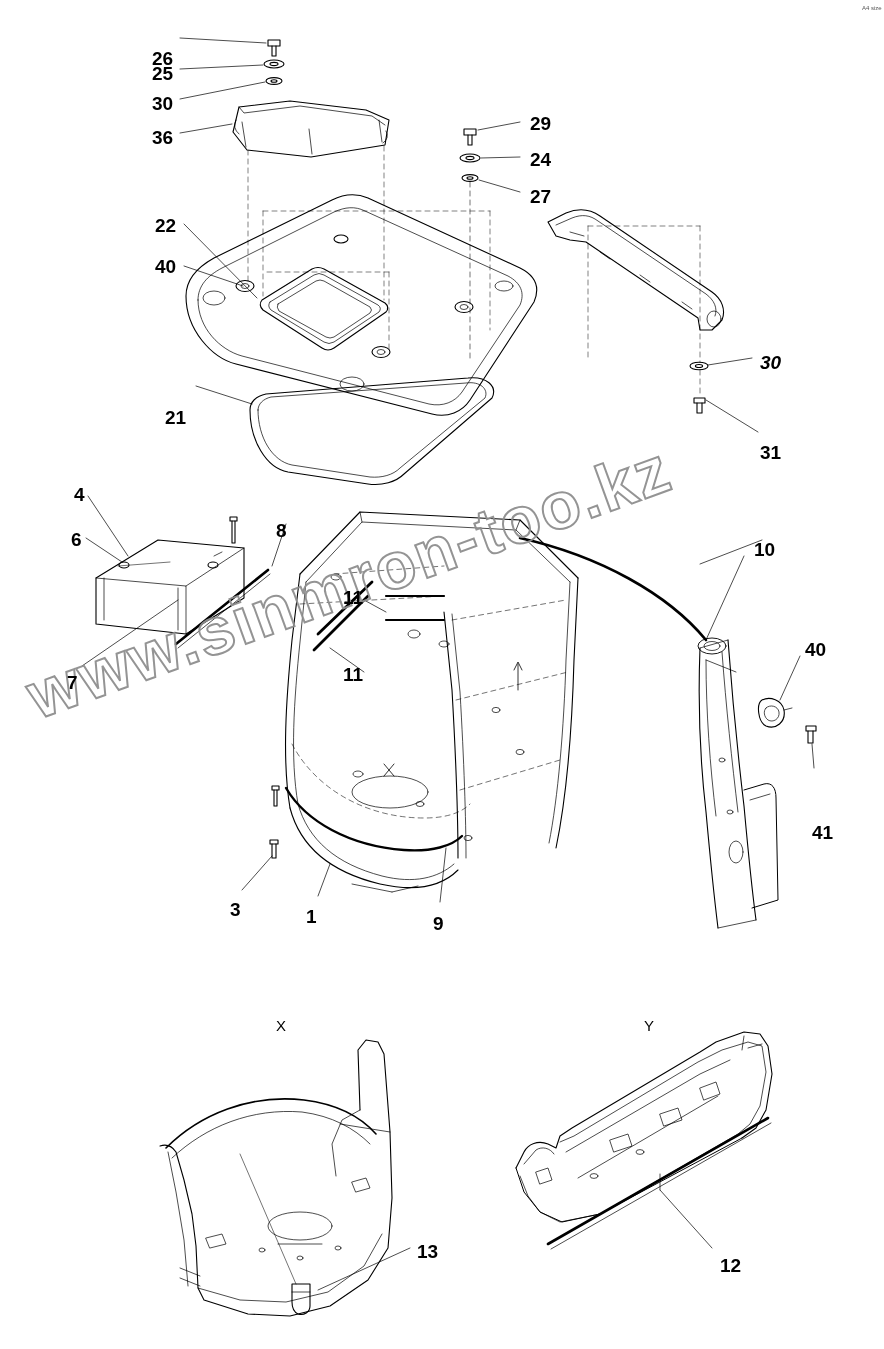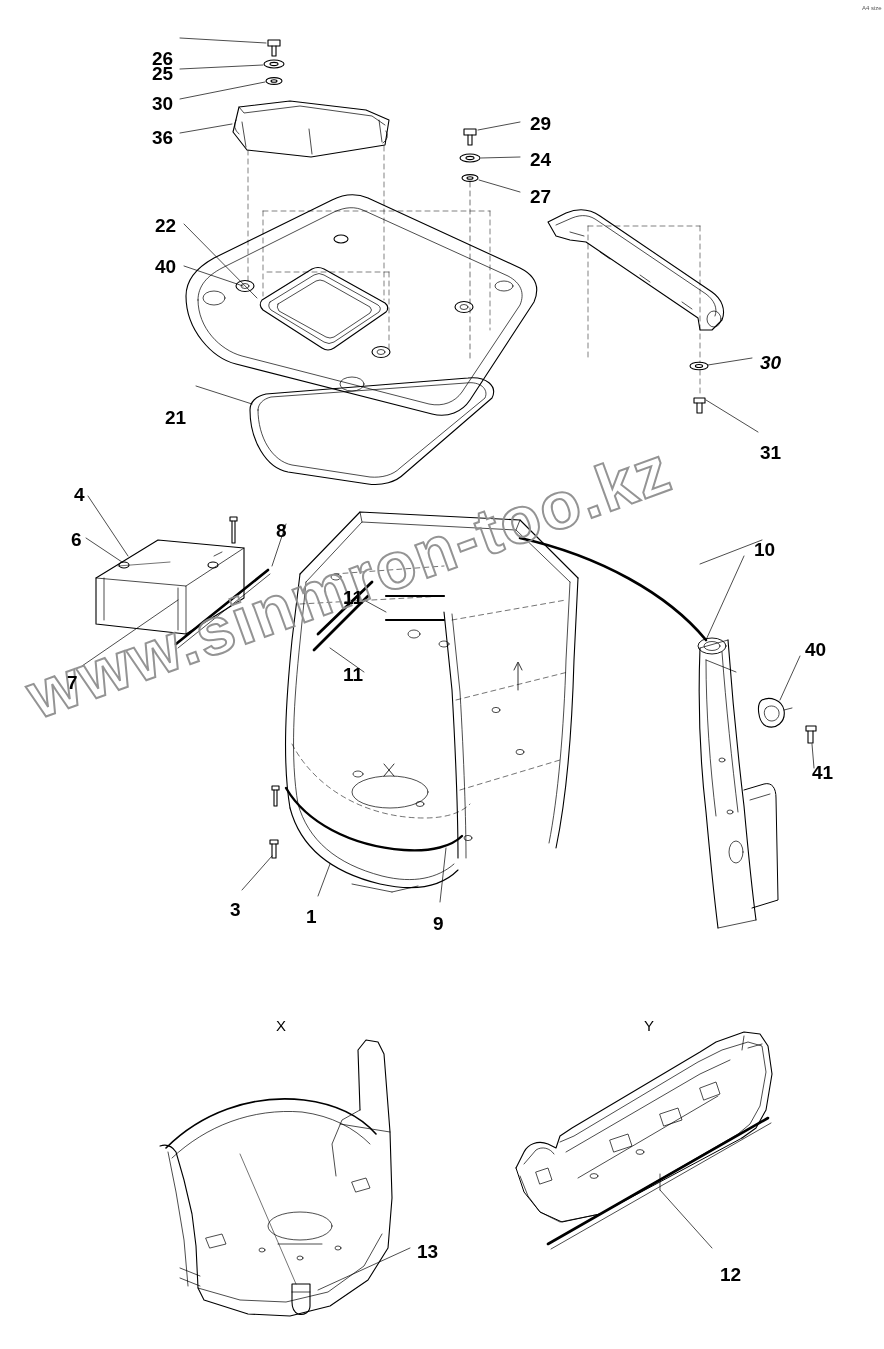--- a/index.html
+++ b/index.html
@@ -386,20 +386,20 @@
   <div class="callout" style="left:165px; top:372px;margin-top:36px;">21</div>
   <div class="callout" style="left:760px; top:443px;">31</div>
   <div class="callout" style="left:74px;  top:485px;">4</div>
   <div class="callout" style="left:276px; top:521px;">8</div>
   <div class="callout" style="left:71px;  top:530px;">6</div>
   <div class="callout" style="left:754px; top:540px;text-align:right;">10</div>
   <div class="callout" style="left:343px; top:588px;">11</div>
   <div class="callout" style="left:805px; top:640px;">40</div>
   <div class="callout" style="left:343px; top:665px;">11</div>
   <div class="callout" style="left:67px;  top:673px;">7</div>
-  <div class="callout" style="left:812px; top:763px;">41</div>
+  <div class="callout" style="left:812px; top:823px;">41</div>
   <div class="callout" style="left:230px; top:900px;">3</div>
   <div class="callout" style="left:306px; top:907px;">1</div>
   <div class="callout" style="left:433px; top:914px;">9</div>
   <div class="callout" style="left:417px; top:1242px;">13</div>
-  <div class="callout" style="left:720px; top:1256px;margin-top:9px;">12</div>
+  <div class="callout" style="left:720px; top:1256px;">12</div>
 
 </div>
 
 </body></html>

